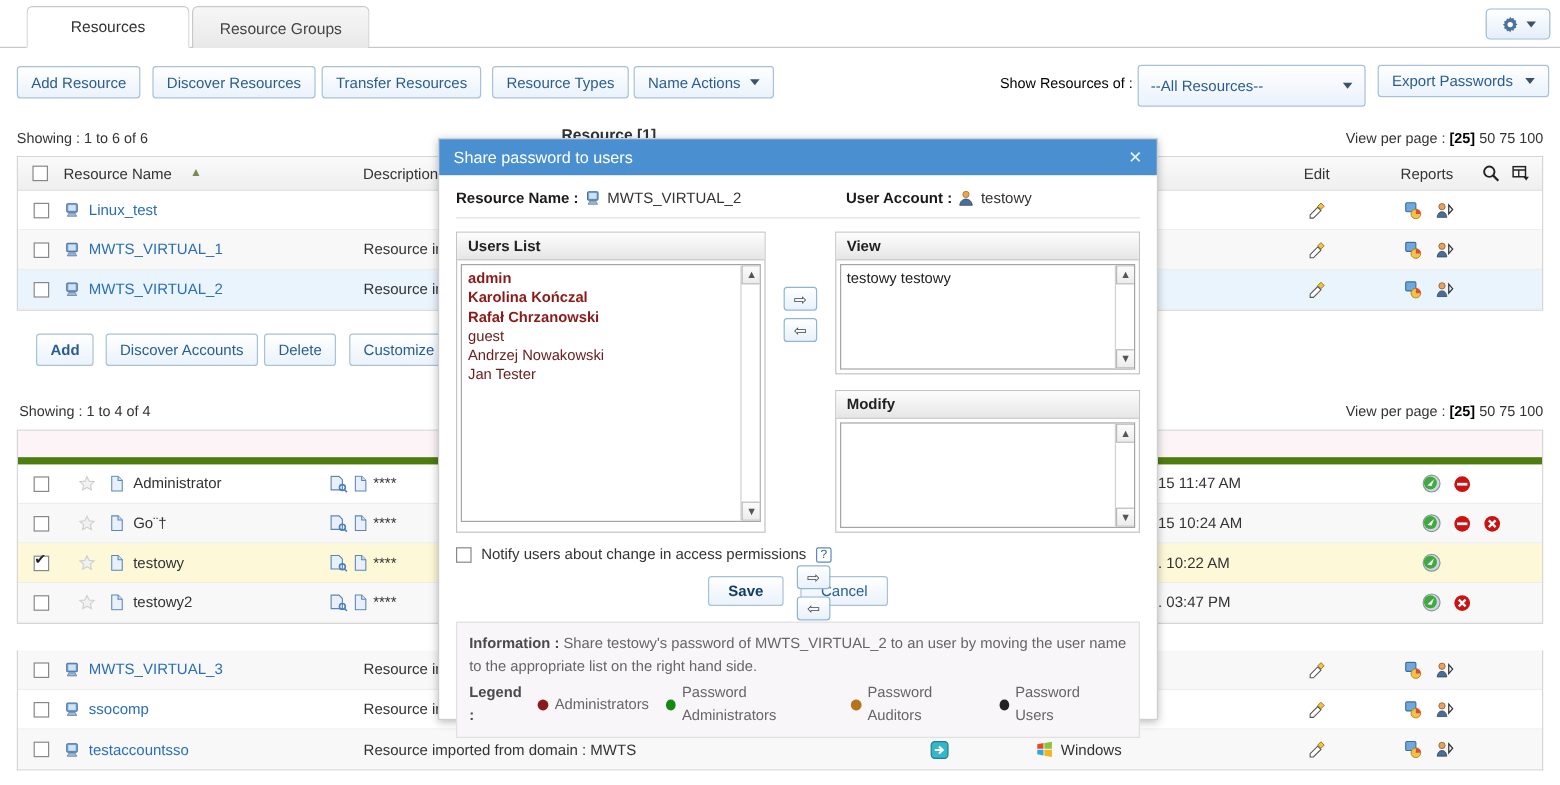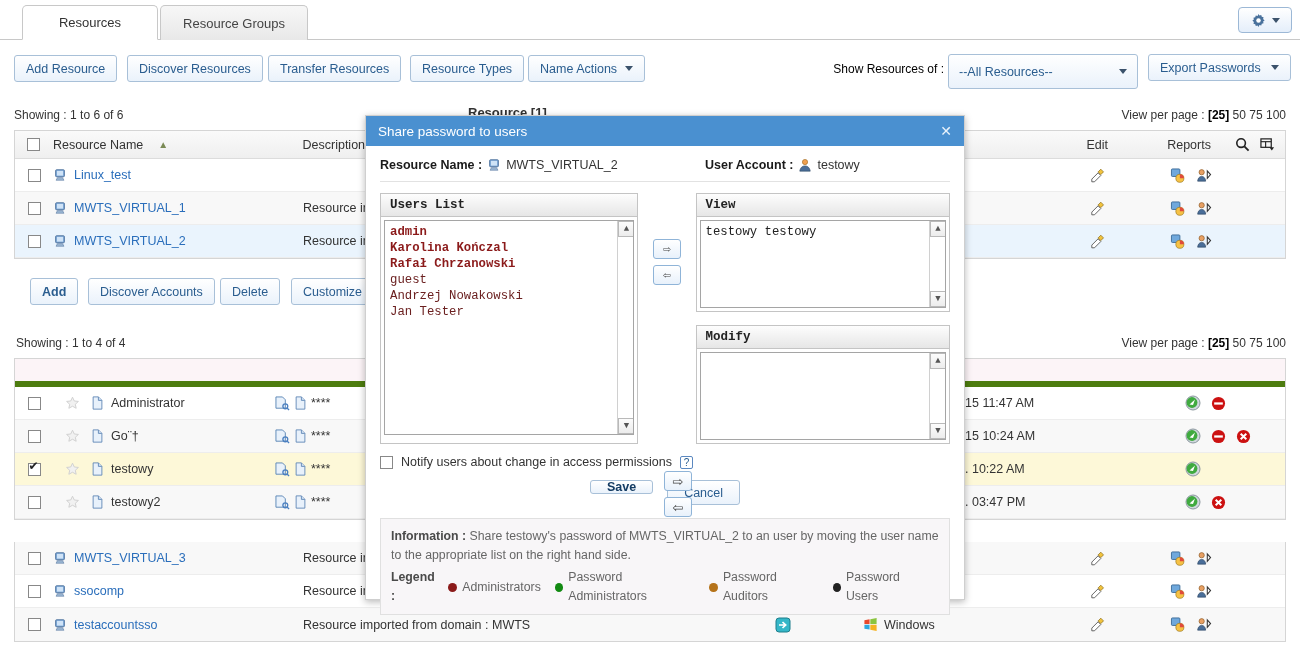--- a/index.html
+++ b/index.html
@@ -158,21 +158,21 @@
     font-size: 13.5px;
   }
   #modal-close { margin-left: auto; font-size: 14px; color: #eaf3fb; }
   #modal-body { padding: 12px 14px 0 14px; }
   .hdrline { display: flex; font-size: 12.5px; padding-bottom: 9px;
              border-bottom: 1px solid #e2e2e2; }
   .hdrline b { color: #1a1a1a; }
   #res-name-grp { width: 325px; display:flex; align-items:center; gap:5px; }
   #user-acct-grp { display:flex; align-items:center; gap:5px; }
 
-  .panels { display: flex; margin-top: 11px; font-family: Liberation Mono, monospace; }
+  .panels { display: flex; margin-top: 11px; }
   .panel { border: 1px solid #c4c4c4; background:#fff; }
   .panel-head {
     height: 23px; background: linear-gradient(#fdfdfd,#e6e6e6);
     border-bottom: 1px solid #c4c4c4;
     display:flex; align-items:center; padding-left: 9px;
     font-weight: bold; font-size: 12.5px; color:#222;
   }
   .listbox {
     border: 1px solid #a5a5a5; margin: 3px; background:#fff;
     position: relative; overflow:hidden;
@@ -206,21 +206,21 @@
   #view-panel .listbox, #modify-panel .listbox { height: 88px; }
   #modify-panel { margin-top: 13px; }
 
   .notify-row { display:flex; align-items:center; gap:8px; margin-top: 11px; font-size:12.5px; }
   .help-q {
     width:13px; height:13px; border:1px solid #5b88c0; color:#2a5d8f;
     font-size:10px; display:flex; align-items:center; justify-content:center;
     border-radius:2px; background:#fff;
   }
   .modal-actions { display:flex; justify-content:center; gap:14px; margin-top: 11px; }
-  #btn-save { font-weight:bold; color:#133b63; padding: 0 16px; height: 14px; }
+  #btn-save { font-weight:bold; color:#133b63; padding: 0 16px; height: 25px; }
   #btn-cancel { padding: 0 16px; height: 25px; }
 
   #info-box {
     margin: 13px 0 0 0; border:1px solid #e0e0e0; background:#f8f6f8;
     padding: 8px 10px; font-size: 12.3px; color:#666; line-height: 19px;
   }
   #info-box b { color:#4a4a4a; }
   .legend-row { display:flex; align-items:center; gap:5px; flex-wrap:nowrap; margin-top:3px; }
   .dot { width:9px; height:9px; border-radius:50%; display:inline-block; }
   .legend-item { display:flex; align-items:center; gap:5px; margin-right: 9px; }

